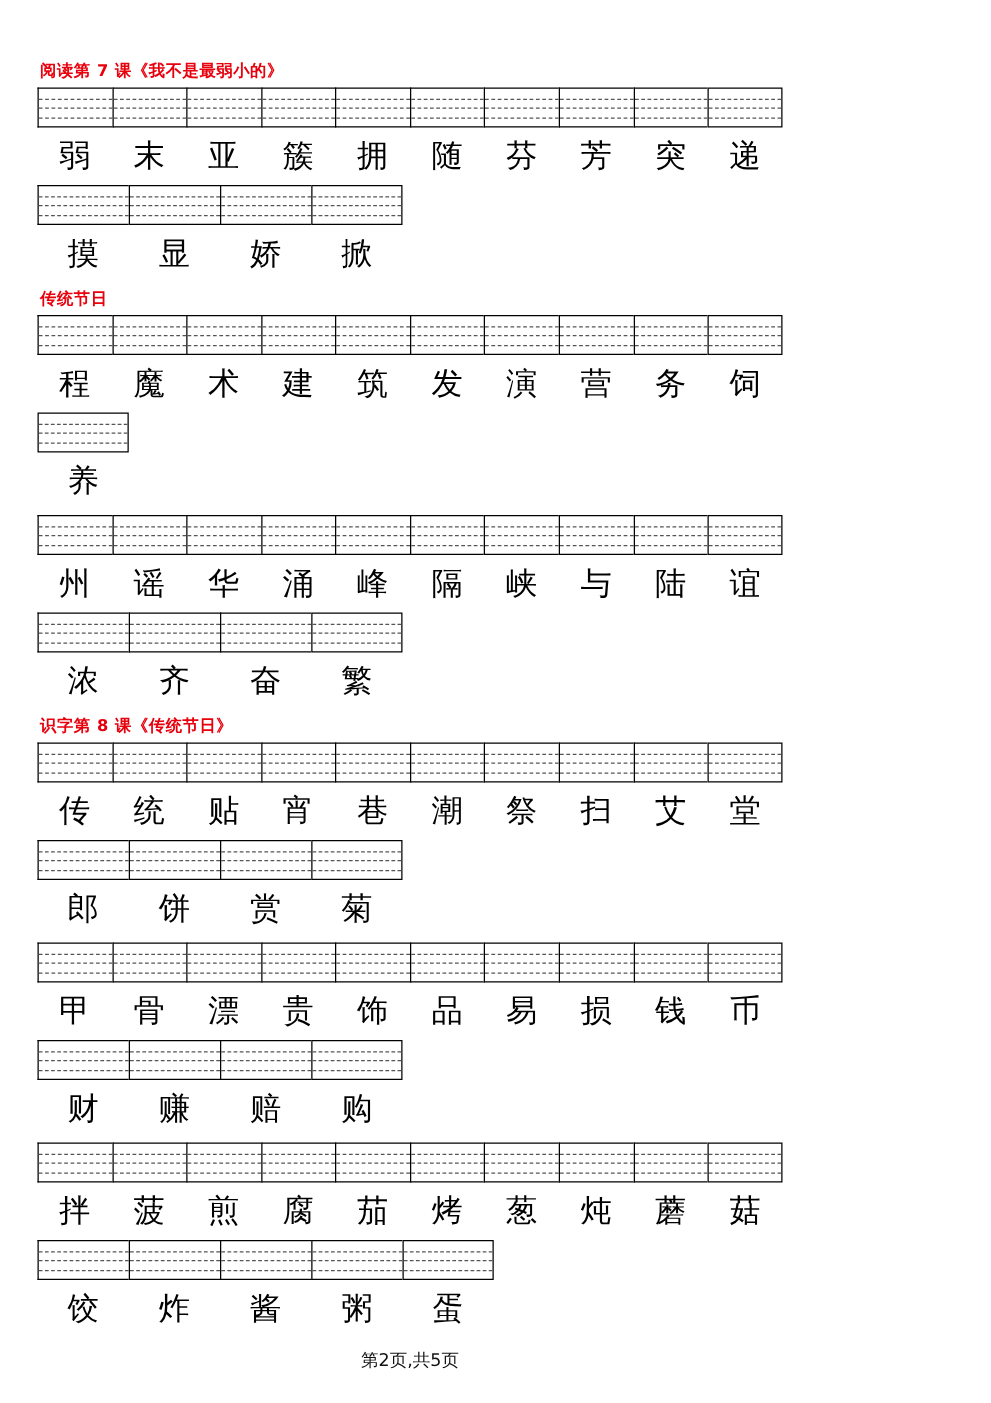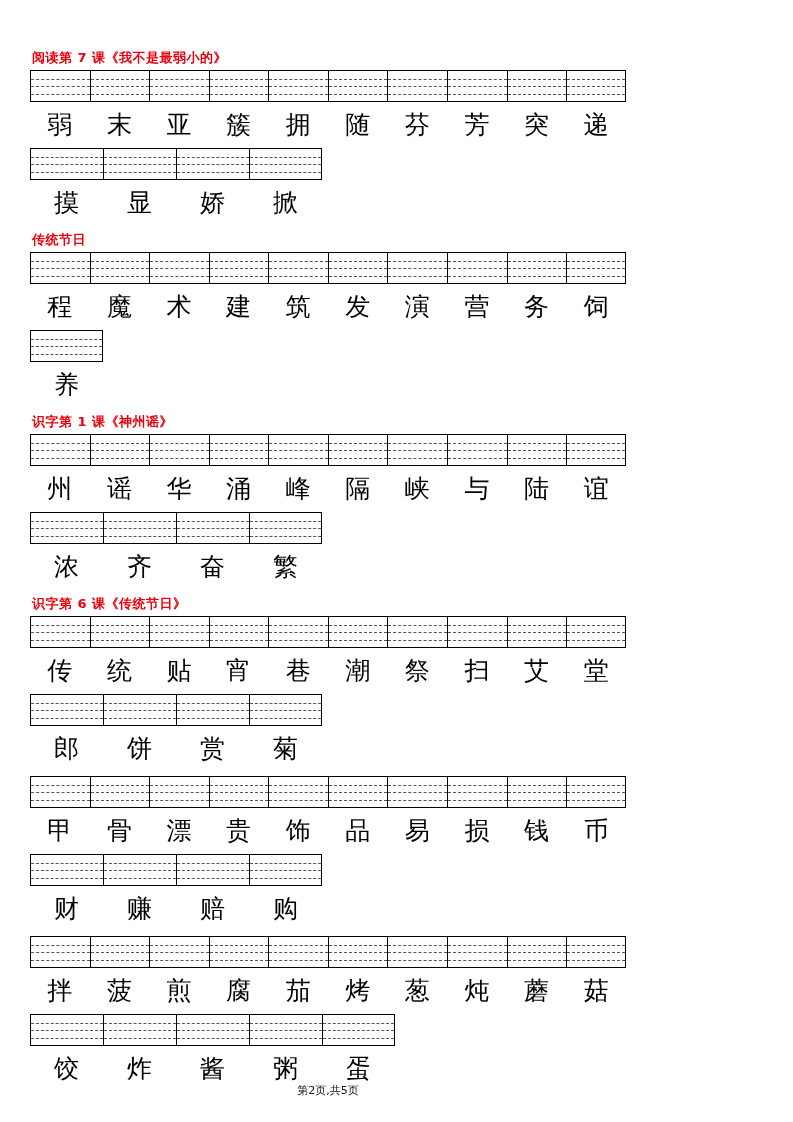--- a/index.html
+++ b/index.html
@@ -76,21 +76,21 @@
     font-size: 25px;
     font-family: "DejaVu Serif", "Liberation Serif", serif;
     line-height: 46px;
   }
   .footer {
     position: absolute;
     bottom: 24px;
     left: 0;
     right: 0;
     text-align: center;
-    font-size: 11px;
+    font-size: 14px;
     color: #111;
   }
 </style>
 </head>
 <body>
 
 <div class="page">
   <div id="sections-container">
       <div class="section">
         <div class="section-title">阅读第 7 课《我不是最弱小的》</div>
@@ -258,21 +258,20 @@
             <div class="hline upper"></div>
             <div class="hline"></div>
             <div class="hline lower"></div>
           </div>
         </div>
         <div class="char-row">
           <div class="char">养</div>
         </div>
       </div>
       <div class="section">
-        <div class="section-title">识字第 1 课《神州谣》</div>
         <div class="grid-row">
           <div class="cell">
             <div class="hline upper"></div>
             <div class="hline"></div>
             <div class="hline lower"></div>
           </div>
           <div class="cell">
             <div class="hline upper"></div>
             <div class="hline"></div>
             <div class="hline lower"></div>
@@ -353,21 +352,21 @@
           </div>
         </div>
         <div class="char-row">
           <div class="char">浓</div>
           <div class="char">齐</div>
           <div class="char">奋</div>
           <div class="char">繁</div>
         </div>
       </div>
       <div class="section">
-        <div class="section-title">识字第 6 课《传统节日》</div>
+        <div class="section-title">识字第 8 课《传统节日》</div>
         <div class="grid-row">
           <div class="cell">
             <div class="hline upper"></div>
             <div class="hline"></div>
             <div class="hline lower"></div>
           </div>
           <div class="cell">
             <div class="hline upper"></div>
             <div class="hline"></div>
             <div class="hline lower"></div>

